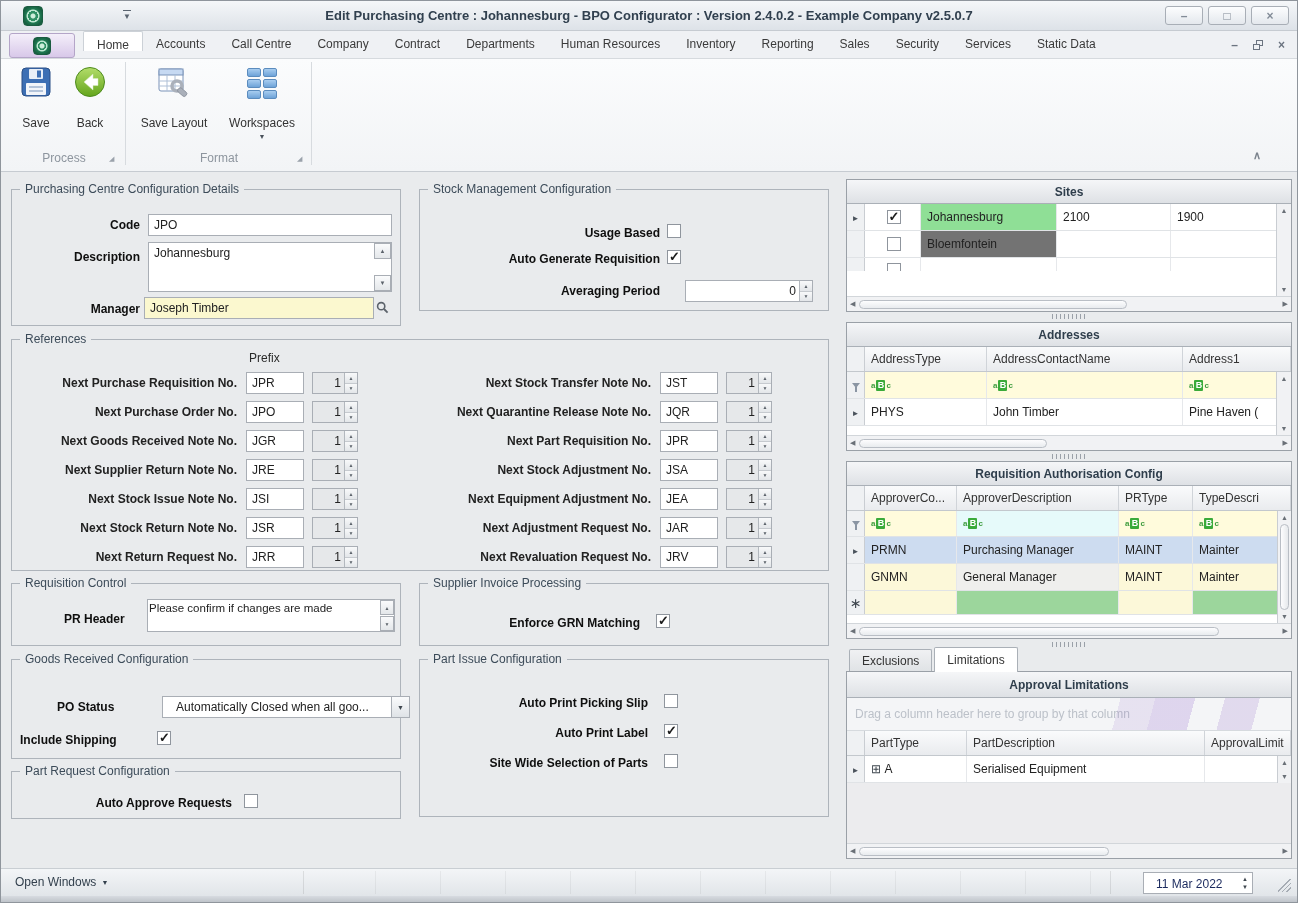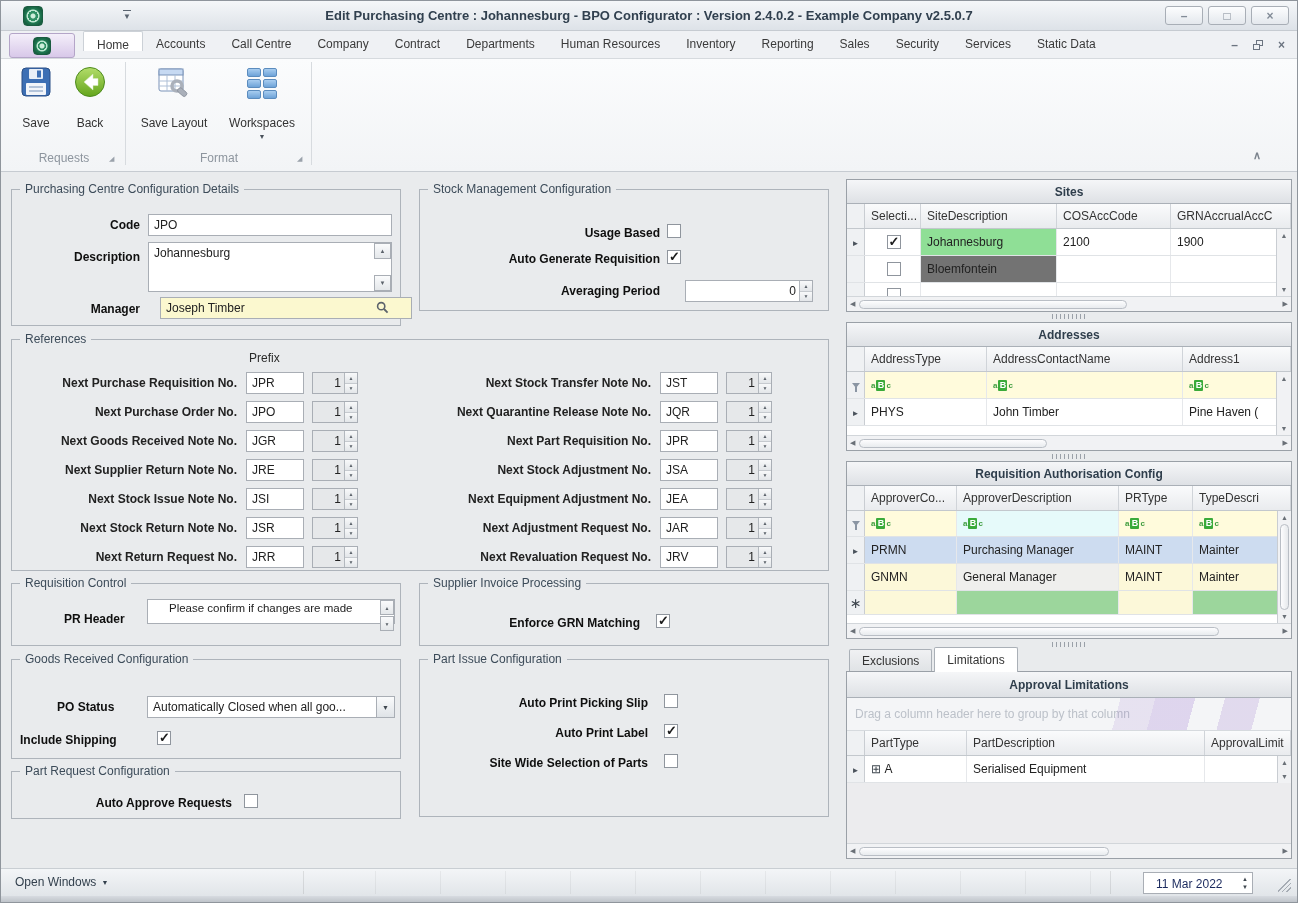--- a/index.html
+++ b/index.html
@@ -234,39 +234,39 @@
             <i></i>
             <i></i>
             <i></i>
             <i></i>
           </div>
       </div>
       <div class="lbl">Workspaces</div>
       <div class="dd">▼</div>
     </div>
     <div class="rsep" style="left:310px;"></div>
-    <div class="rgroup-label" style="left:8px; width:110px;">Requests</div>
+    <div class="rgroup-label" style="left:8px; width:110px;">Process</div>
     <div class="launcher" style="left:108px;">◢</div>
     <div class="rgroup-label" style="left:134px; width:168px;">Format</div>
     <div class="launcher" style="left:296px;">◢</div>
     <div class="chev">∧</div>
   </div>
 
   <div class="gbox" style="left:10px; top:188px; width:390px; height:137px;">
     <div class="cap">Purchasing Centre Configuration Details</div>
     <div class="flabel" style="right:260px; top:28px;">Code</div>
     <div class="tinput" style="left:136px; top:24px; width:244px; height:22px;">JPO</div>
     <div class="flabel" style="right:260px; top:60px;">Description</div>
     <div class="tinput" style="left:136px; top:52px; width:244px; height:50px; align-items:flex-start; padding-top:3px;">Johannesburg</div>
     <div class="sbtn-col" style="left:362px; top:53px; height:48px;">
       <div class="mini-btn i-up"></div>
       <div class="mini-btn i-down"></div>
     </div>
     <div class="flabel" style="right:260px; top:112px;">Manager</div>
-    <div class="tinput yellow" style="left:148px; top:107px; width:252px; height:22px;">Joseph Timber</div>
+    <div class="tinput yellow" style="left:132px; top:107px; width:230px; height:22px;">Joseph Timber</div>
     <span style="position:absolute; left:364px; top:111px;">
       <svg width="13" height="13" viewBox="0 0 13 13">
           <circle cx="5.2" cy="5.2" r="3.6" fill="none" stroke="#5c636b" stroke-width="1.6"></circle>
           <line x1="8" y1="8" x2="11.6" y2="11.6" stroke="#5c636b" stroke-width="1.8"></line>
         </svg>
     </span>
   </div>
 
   <div class="gbox" style="left:418px; top:188px; width:410px; height:122px;">
     <div class="cap">Stock Management Configuration</div>
@@ -443,37 +443,37 @@
               <span class="i-down"></span>
             </div>
           </div>
         </div>
     </div>
   </div>
 
   <div class="gbox" style="left:10px; top:582px; width:390px; height:63px;">
     <div class="cap">Requisition Control</div>
     <div class="flabel" style="left:52px; top:28px;">PR Header</div>
-    <div class="tinput" style="left:135px; top:15px; width:248px; height:25px; align-items:flex-start; padding:2px 16px 0 21px; font-size:11.5px;">Please confirm if changes are made</div>
+    <div class="tinput" style="left:135px; top:15px; width:248px; height:33px; align-items:flex-start; padding:2px 16px 0 1px; font-size:11.5px;">Please confirm if changes are made</div>
     <div class="sbtn-col" style="left:368px; top:16px; height:31px; width:14px;">
       <div class="mini-btn i-up" style="height:15px; font-size:5px;"></div>
       <div class="mini-btn i-down" style="height:15px; font-size:5px;"></div>
     </div>
   </div>
 
   <div class="gbox" style="left:418px; top:582px; width:410px; height:63px;text-decoration:underline;">
     <div class="cap">Supplier Invoice Processing</div>
     <div class="flabel" style="right:188px; top:32px;">Enforce GRN Matching</div>
     <div class="chk on" style="position:absolute; left:236px; top:30px;"></div>
   </div>
 
   <div class="gbox" style="left:10px; top:658px; width:390px; height:100px;">
     <div class="cap">Goods Received Configuration</div>
     <div class="flabel" style="left:45px; top:40px;">PO Status</div>
-    <div class="combo" style="left:135px; top:36px; width:248px; height:22px;">
+    <div class="combo" style="left:150px; top:36px; width:248px; height:22px;padding-left:8px;">
       <div class="ctext">Automatically Closed when all goo...</div>
       <div class="cbtn">▼</div>
     </div>
     <div class="flabel" style="left:8px; top:73px;">Include Shipping</div>
     <div class="chk on" style="position:absolute; left:145px; top:71px;"></div>
   </div>
 
   <div class="gbox" style="left:418px; top:658px; width:410px; height:158px;">
     <div class="cap">Part Issue Configuration</div>
     <div class="flabel" style="right:180px; top:36px;">Auto Print Picking Slip</div>
@@ -485,27 +485,20 @@
   </div>
 
   <div class="gbox" style="left:10px; top:770px; width:390px; height:48px;">
     <div class="cap">Part Request Configuration</div>
     <div class="flabel" style="right:168px; top:24px;">Auto Approve Requests</div>
     <div class="chk" style="position:absolute; left:232px; top:22px;"></div>
   </div>
 
   <div class="grid" style="left:845px; top:178px; width:446px; height:133px;">
     <div class="gcap">Sites</div>
-    <div class="ghead">
-      <div class="ind"></div>
-      <div class="cell" style="width:56px;">Selecti...</div>
-      <div class="cell" style="width:136px;">SiteDescription</div>
-      <div class="cell" style="width:114px;">COSAccCode</div>
-      <div class="cell" style="flex:1;">GRNAccrualAccC</div>
-    </div>
     <div class="gbody">
       <div class="grow">
         <div class="ind">
             <span class="i-row"></span>
           </div>
         <div class="cell ccell" style="width:56px;">
             <div class="chk on"></div>
           </div>
         <div class="cell green" style="width:136px;">Johannesburg</div>
         <div class="cell" style="width:114px;">2100</div>

